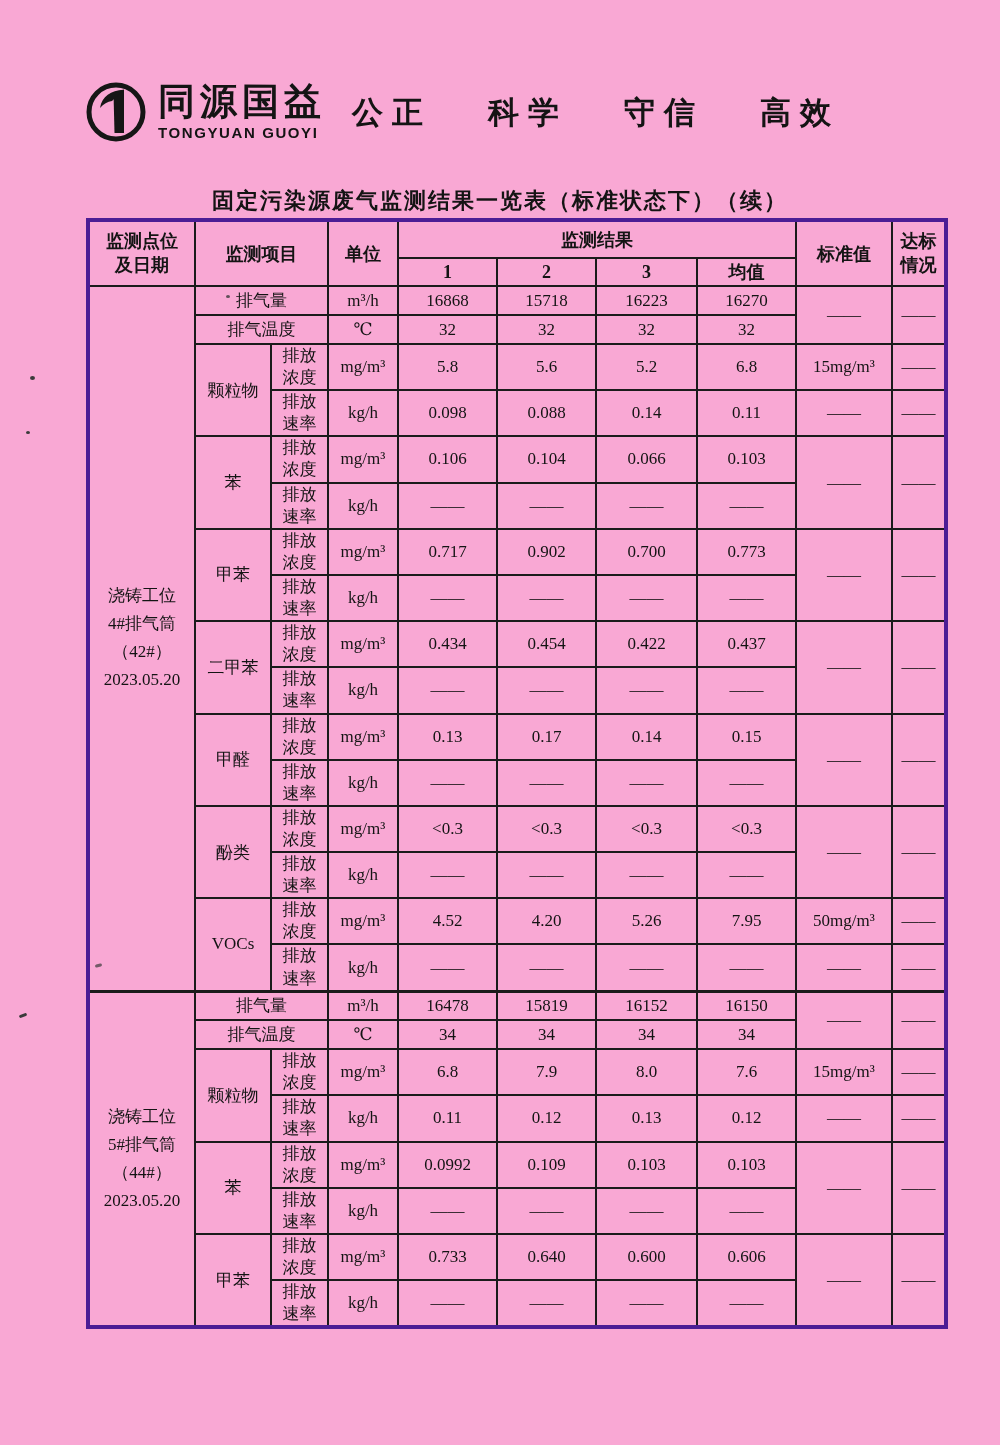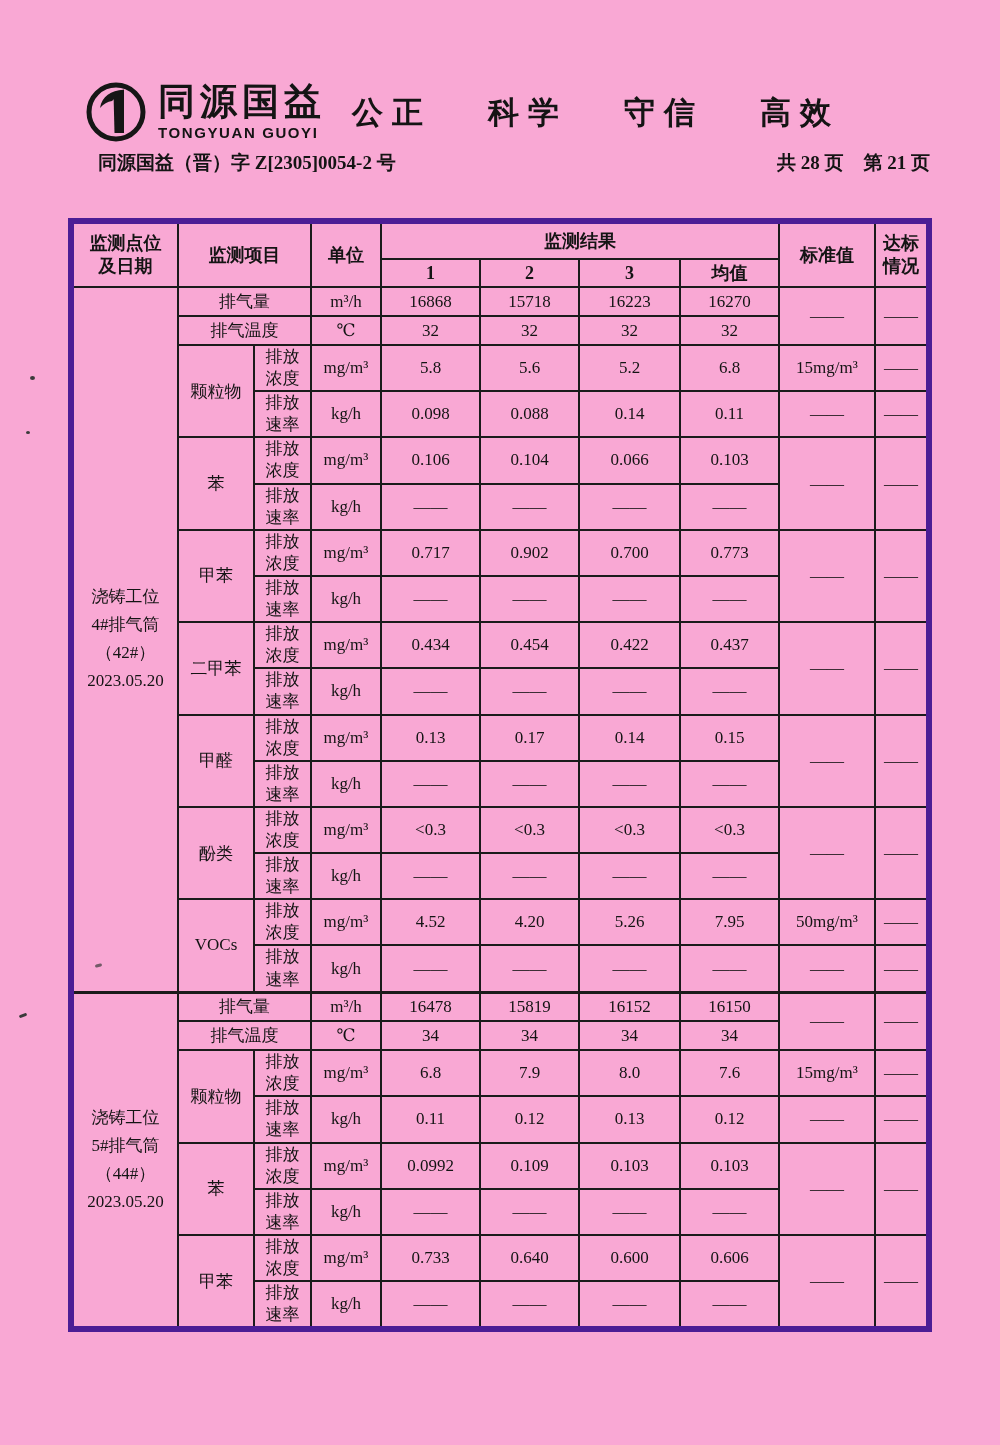--- a/index.html
+++ b/index.html
@@ -25,23 +25,23 @@
             font-size:31px; font-weight:bold; letter-spacing:9px; white-space:nowrap;font-family:Liberation Serif, serif; }
   
   .doc-row { position:absolute; top:150px; left:98px; width:832px;
              display:flex; justify-content:space-between; align-items:baseline;
              font-size:19px; font-weight:bold; }
   .page-info { display:flex; gap:20px; }
   
   .sheet-title { position:absolute; top:186px; left:0; width:1000px; text-align:center;
                  font-size:22px; font-weight:bold; letter-spacing:2px; }
   
-  table.monitor { position:absolute; top:218px; left:68px; width:858px;
+  table.monitor { position:absolute; top:218px; left:86px; width:858px;
                   border-collapse:collapse; table-layout:fixed;
-                  border:6px solid #4c1d95; }
+                  border:4px solid #4c1d95; }
   .monitor th, .monitor td { border:2px solid #1b1b1b; font-size:17px; text-align:center;
                              vertical-align:middle; padding:0; overflow:hidden; }
   .monitor th { font-weight:bold; font-size:18px; }
   .monitor thead tr.head-1 { height:38px; }
   .monitor thead tr.head-2 { height:28px; }
   .monitor tr.r-simple { height:29px; }
   .monitor tr.r-tall { height:46px; }
   .monitor tr.section-start td { border-top:3px solid #1b1b1b; }
   .preline { white-space:pre-line; line-height:1.3; }
   .cell-point { font-size:17px; line-height:1.65; }
@@ -72,28 +72,22 @@
     </div>
   </div>
 
   <div class="slogan">
     <span>公正</span>
     <span>科学</span>
     <span>守信</span>
     <span>高效</span>
   </div>
 
-  <div class="doc-row">
-    <span>同源国益（晋）字 Z[2305]0054-2 号</span>
-    <span class="page-info">
-      <span>共 28 页</span>
-      <span>第 21 页</span>
-    </span>
-  </div>
-
+
+  <div class="sheet-title">固定污染源废气监测结果一览表（标准状态下）（续）</div>
 
   <table class="monitor" id="main-table">
       <colgroup>
         <col style="width: 107px;">
         <col style="width: 76px;">
         <col style="width: 57px;">
         <col style="width: 70px;">
         <col style="width: 99px;">
         <col style="width: 99px;">
         <col style="width: 101px;">

